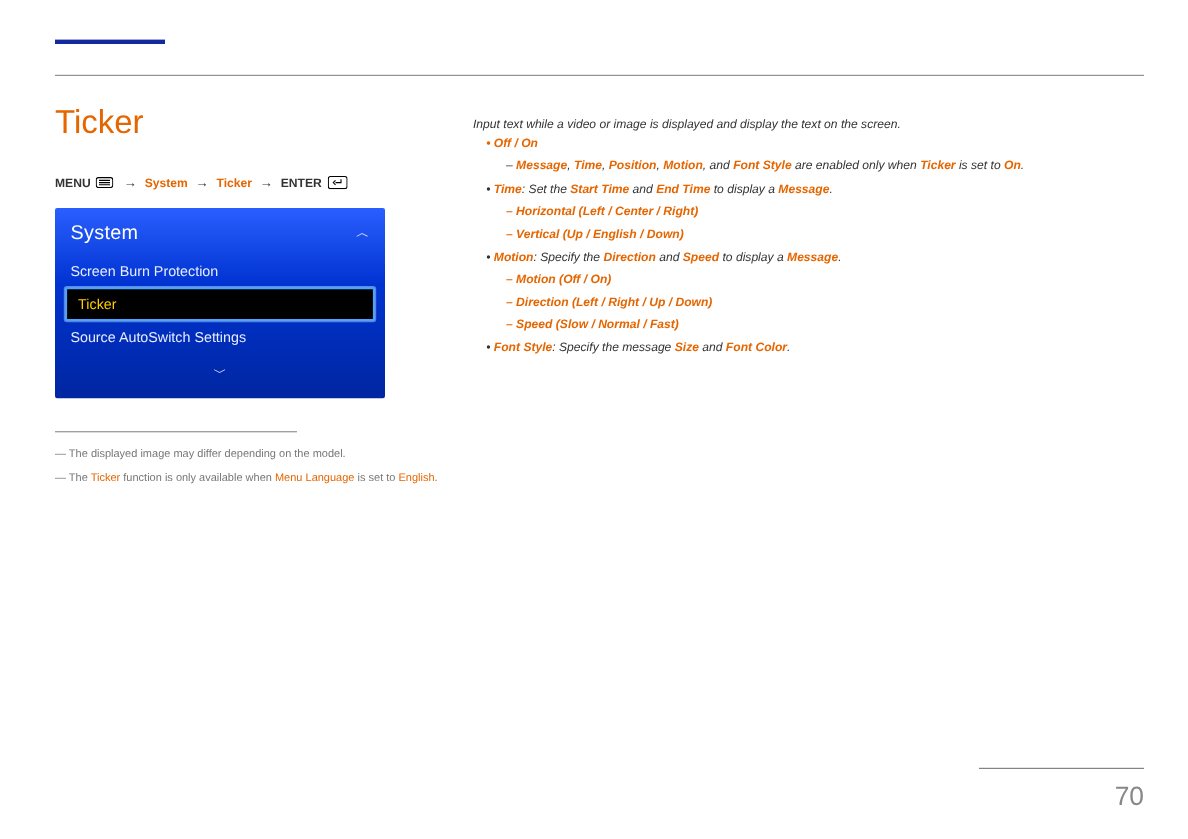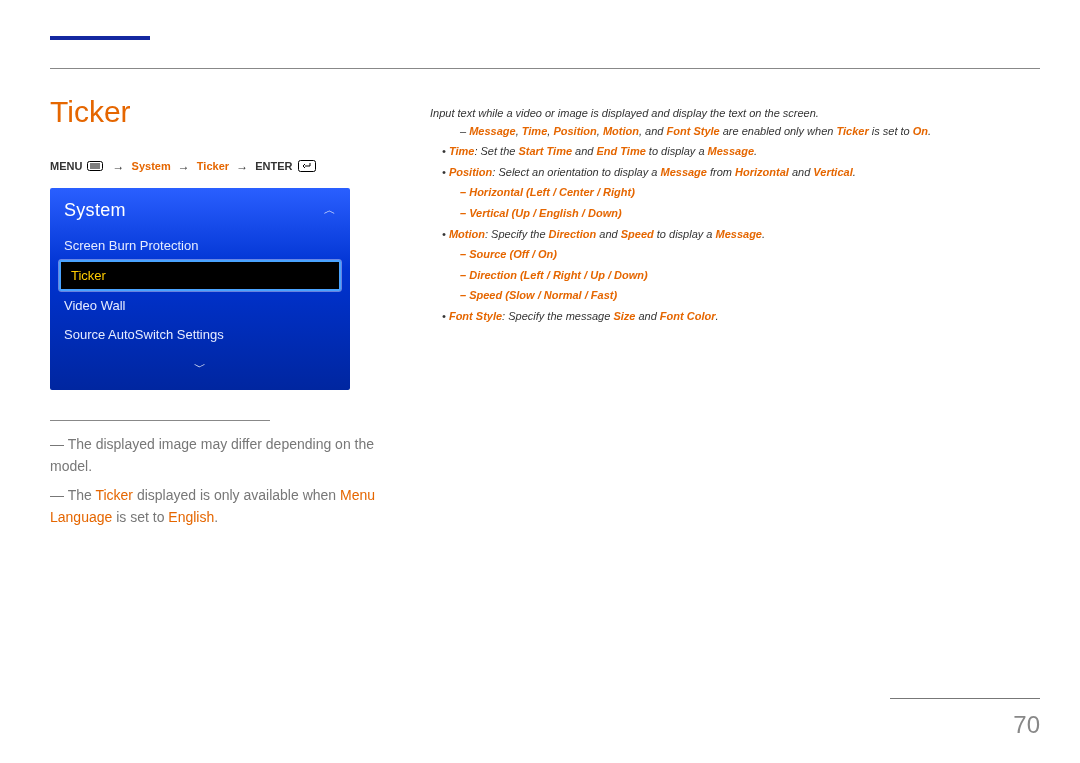--- a/index.html
+++ b/index.html
@@ -94,21 +94,21 @@
     border-radius: 2px;
   }
   .osd-bot-chev { text-align:center; padding:10px 0 14px 0; font-size:12px; opacity:.9;}
   .note-rule {
     width: 220px;
     height: 1px;
     background: #888;
     margin: 30px 0 12px 0;
   }
   .note {
-    font-size: 14px;
+    font-size: 10px;
     color: #777;
     line-height: 1.6;
     margin-bottom: 6px;
   }
   .note .hl { color: #e56600; }
   .dash::before { content:"― "; color:#777; }
   .bullet { padding-left: 22px; text-indent: -10px; margin-bottom: 3px; }
   .bullet::before { content: "• "; }
   .sub { padding-left: 40px; text-indent: -10px; margin-bottom: 3px; }
   .sub::before { content: "– "; }
@@ -164,55 +164,52 @@
       </span>
     </div>
 
     <div class="osd-panel">
       <div class="osd-header">
         <span>System</span>
         <span class="chev">︿</span>
       </div>
       <div class="osd-item">Screen Burn Protection</div>
       <div class="osd-selected">Ticker</div>
-      <div class="osd-item">Video Wall</div>
       <div class="osd-item">Source AutoSwitch Settings</div>
       <div class="osd-bot-chev">﹀</div>
     </div>
 
     <div class="note-rule"></div>
     <div class="note dash">The displayed image may differ depending on the model.</div>
     <div class="note dash">
-      <span>The </span><span class="hl">Ticker</span><span> displayed is only available when </span><span class="hl">Menu Language</span><span> is set to </span><span class="hl">English</span><span>.</span>
+      <span>The </span><span class="hl">Ticker</span><span> function is only available when </span><span class="hl">Menu Language</span><span> is set to </span><span class="hl">English</span><span>.</span>
     </div>
   </div>
 
   <div class="right-col">
     <p>Input text while a video or image is displayed and display the text on the screen.</p>
 
+    <div class="bullet b hl">Off / On</div>
 
     <div class="sub">
       <span class="b hl">Message</span><span>, </span><span class="b hl">Time</span><span>, </span><span class="b hl">Position</span><span>, </span><span class="b hl">Motion</span><span>, and </span><span class="b hl">Font Style</span><span> are enabled only when </span><span class="b hl">Ticker</span><span> is set to </span><span class="b hl">On</span><span>.</span>
     </div>
 
 
     <div class="bullet">
       <span class="b hl">Time</span><span>: Set the </span><span class="b hl">Start Time</span><span> and </span><span class="b hl">End Time</span><span> to display a </span><span class="b hl">Message</span><span>.</span>
     </div>
 
-    <div class="bullet">
-      <span class="b hl">Position</span><span>: Select an orientation to display a </span><span class="b hl">Message</span><span> from </span><span class="b hl">Horizontal</span><span> and </span><span class="b hl">Vertical</span><span>.</span>
-    </div>
     <div class="sub b hl">Horizontal (Left / Center / Right)</div>
     <div class="sub b hl">Vertical (Up / English / Down)</div>
 
     <div class="bullet">
       <span class="b hl">Motion</span><span>: Specify the </span><span class="b hl">Direction</span><span> and </span><span class="b hl">Speed</span><span> to display a </span><span class="b hl">Message</span><span>.</span>
     </div>
-    <div class="sub b hl">Source (Off / On)</div>
+    <div class="sub b hl">Motion (Off / On)</div>
     <div class="sub b hl">Direction (Left / Right / Up / Down)</div>
     <div class="sub b hl">Speed (Slow / Normal / Fast)</div>
 
     <div class="bullet">
       <span class="b hl">Font Style</span><span>: Specify the message </span><span class="b hl">Size</span><span> and </span><span class="b hl">Font Color</span><span>.</span>
     </div>
   </div>
 </div>
 
 <div class="footer-rule"></div>

